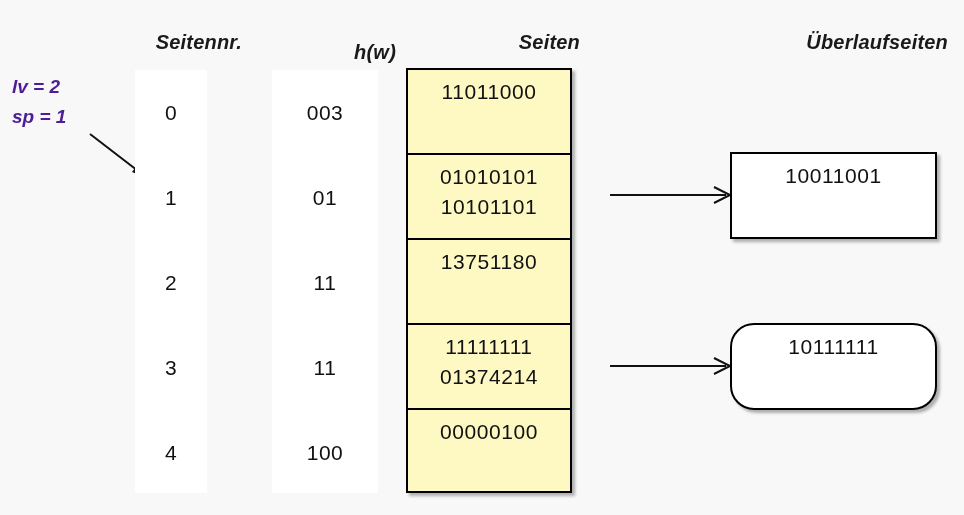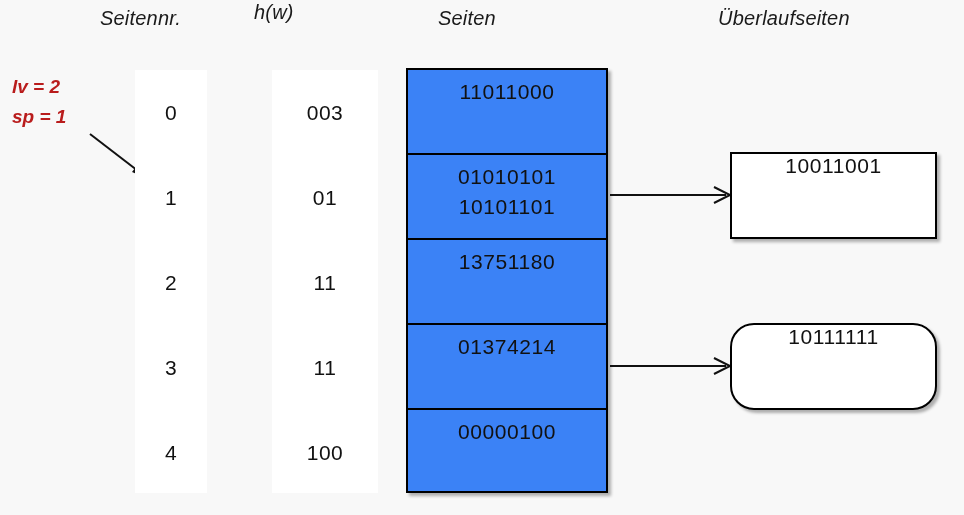--- a/index.html
+++ b/index.html
@@ -16,41 +16,42 @@
   #canvas {
     position: relative;
     width: 964px;
     height: 515px;
   }
 
   
   .col-header {
     position: absolute;
     font-style: italic;
-    font-weight: 400;
+    font-weight: 700;
     font-size: 20px;
     color: #1a1a1a;
     white-space: nowrap;
-    text-align: left;
+    text-align: right;
     letter-spacing: 0.2px;
+    margin-top: 24px;
   }
   #hdr-seitennr { left: 100px; top: 7px; width: 142px; }
-  #hdr-hw       { left: 254px; top: 1px; width: 142px; }
+  #hdr-hw       { left: 254px; top: 17px; width: 142px; }
   #hdr-seiten   { left: 438px; top: 7px; width: 142px; }
   #hdr-ueberlauf{ left: 718px; top: 7px; width: 230px; }
 
   
   .param-block {
     position: absolute;
     left: 12px;
     top: 72px;
     font-style: italic;
     font-weight: 600;
     font-size: 19px;
-    color: #b91c1c;
+    color: #4c1d95;
     line-height: 30px;
     white-space: nowrap;
   }
   .param-line { display: block; }
 
   .pointer-arrow {
     position: absolute;
     left: 88px;
     top: 132px;
     width: 64px;
@@ -78,23 +79,23 @@
     font-size: 21px;
     color: #111;
     letter-spacing: 0.5px;
   }
 
   
   #pages-table {
     position: absolute;
     left: 406px;
     top: 68px;
-    width: 202px;
+    width: 166px;
     height: 425px;
-    background: #3b82f6;
+    background: #fef9c3;
     border: 2px solid #000;
     box-sizing: border-box;
     box-shadow: 3px 3px 3px rgba(0,0,0,0.30);
   }
   .page-row {
     position: relative;
     box-sizing: border-box;
     border-bottom: 2px solid #000;
     height: 85px;
     display: flex;
@@ -116,20 +117,21 @@
     position: absolute;
     width: 207px;
     height: 87px;
     background: #ffffff;
     border: 2px solid #000;
     box-sizing: border-box;
     box-shadow: 3px 3px 3px rgba(0,0,0,0.30);
     display: flex;
     align-items: flex-start;
     justify-content: center;
+    padding-top: 10px;
   }
   #overflow-0 { left: 730px; top: 152px; }
   #overflow-1 { left: 730px; top: 323px; border-radius: 24px; }
   .overflow-entry {
     font-size: 21px;
     color: #111;
     letter-spacing: 0.6px;
   }
 
   
@@ -183,20 +185,21 @@
       <span class="page-entry">11011000</span>
     </div>
     <div class="page-row">
       <span class="page-entry">01010101</span>
       <span class="page-entry">10101101</span>
     </div>
     <div class="page-row">
       <span class="page-entry">13751180</span>
     </div>
     <div class="page-row">
+      <span class="page-entry">11111111</span>
       <span class="page-entry">01374214</span>
     </div>
     <div class="page-row">
       <span class="page-entry">00000100</span>
     </div>
   </div>
 
   <svg class="connector" id="connector-0" viewBox="0 0 124 22" xmlns="http://www.w3.org/2000/svg">
     <line x1="0" y1="11" x2="116" y2="11" stroke="#111" stroke-width="2"></line>
     <polyline points="104,3 120,11 104,19" fill="none" stroke="#111" stroke-width="2"></polyline>

